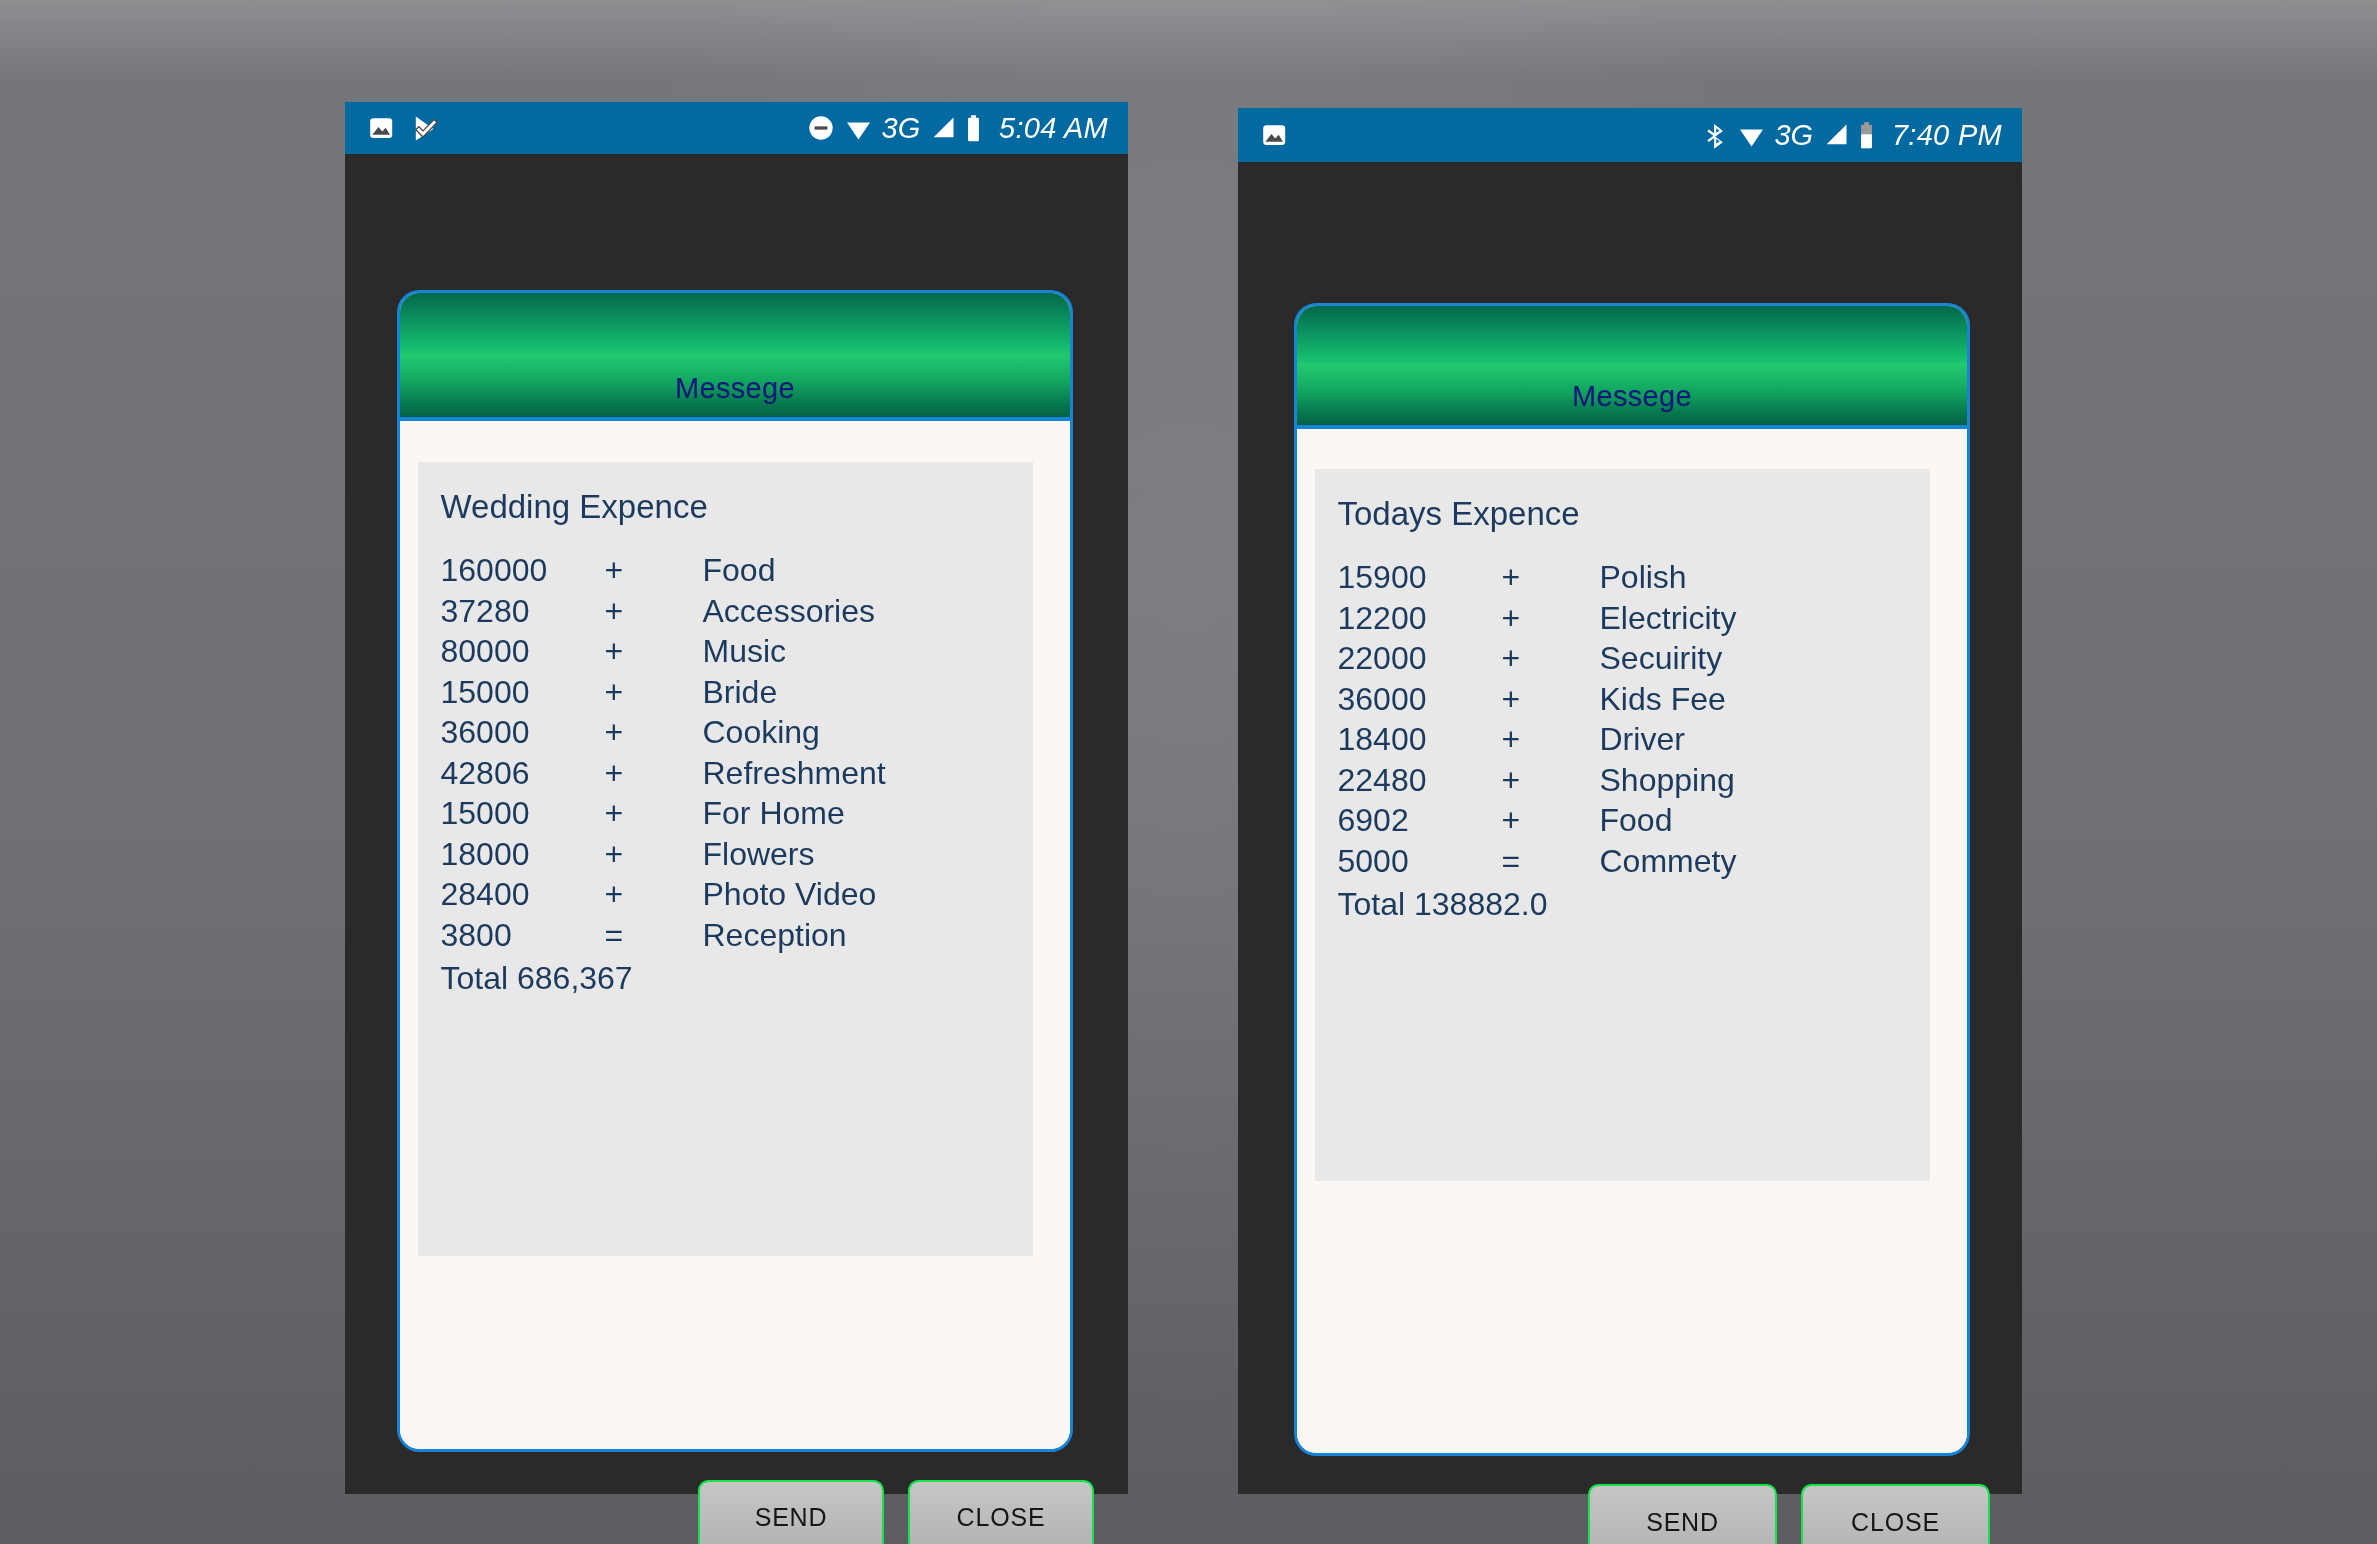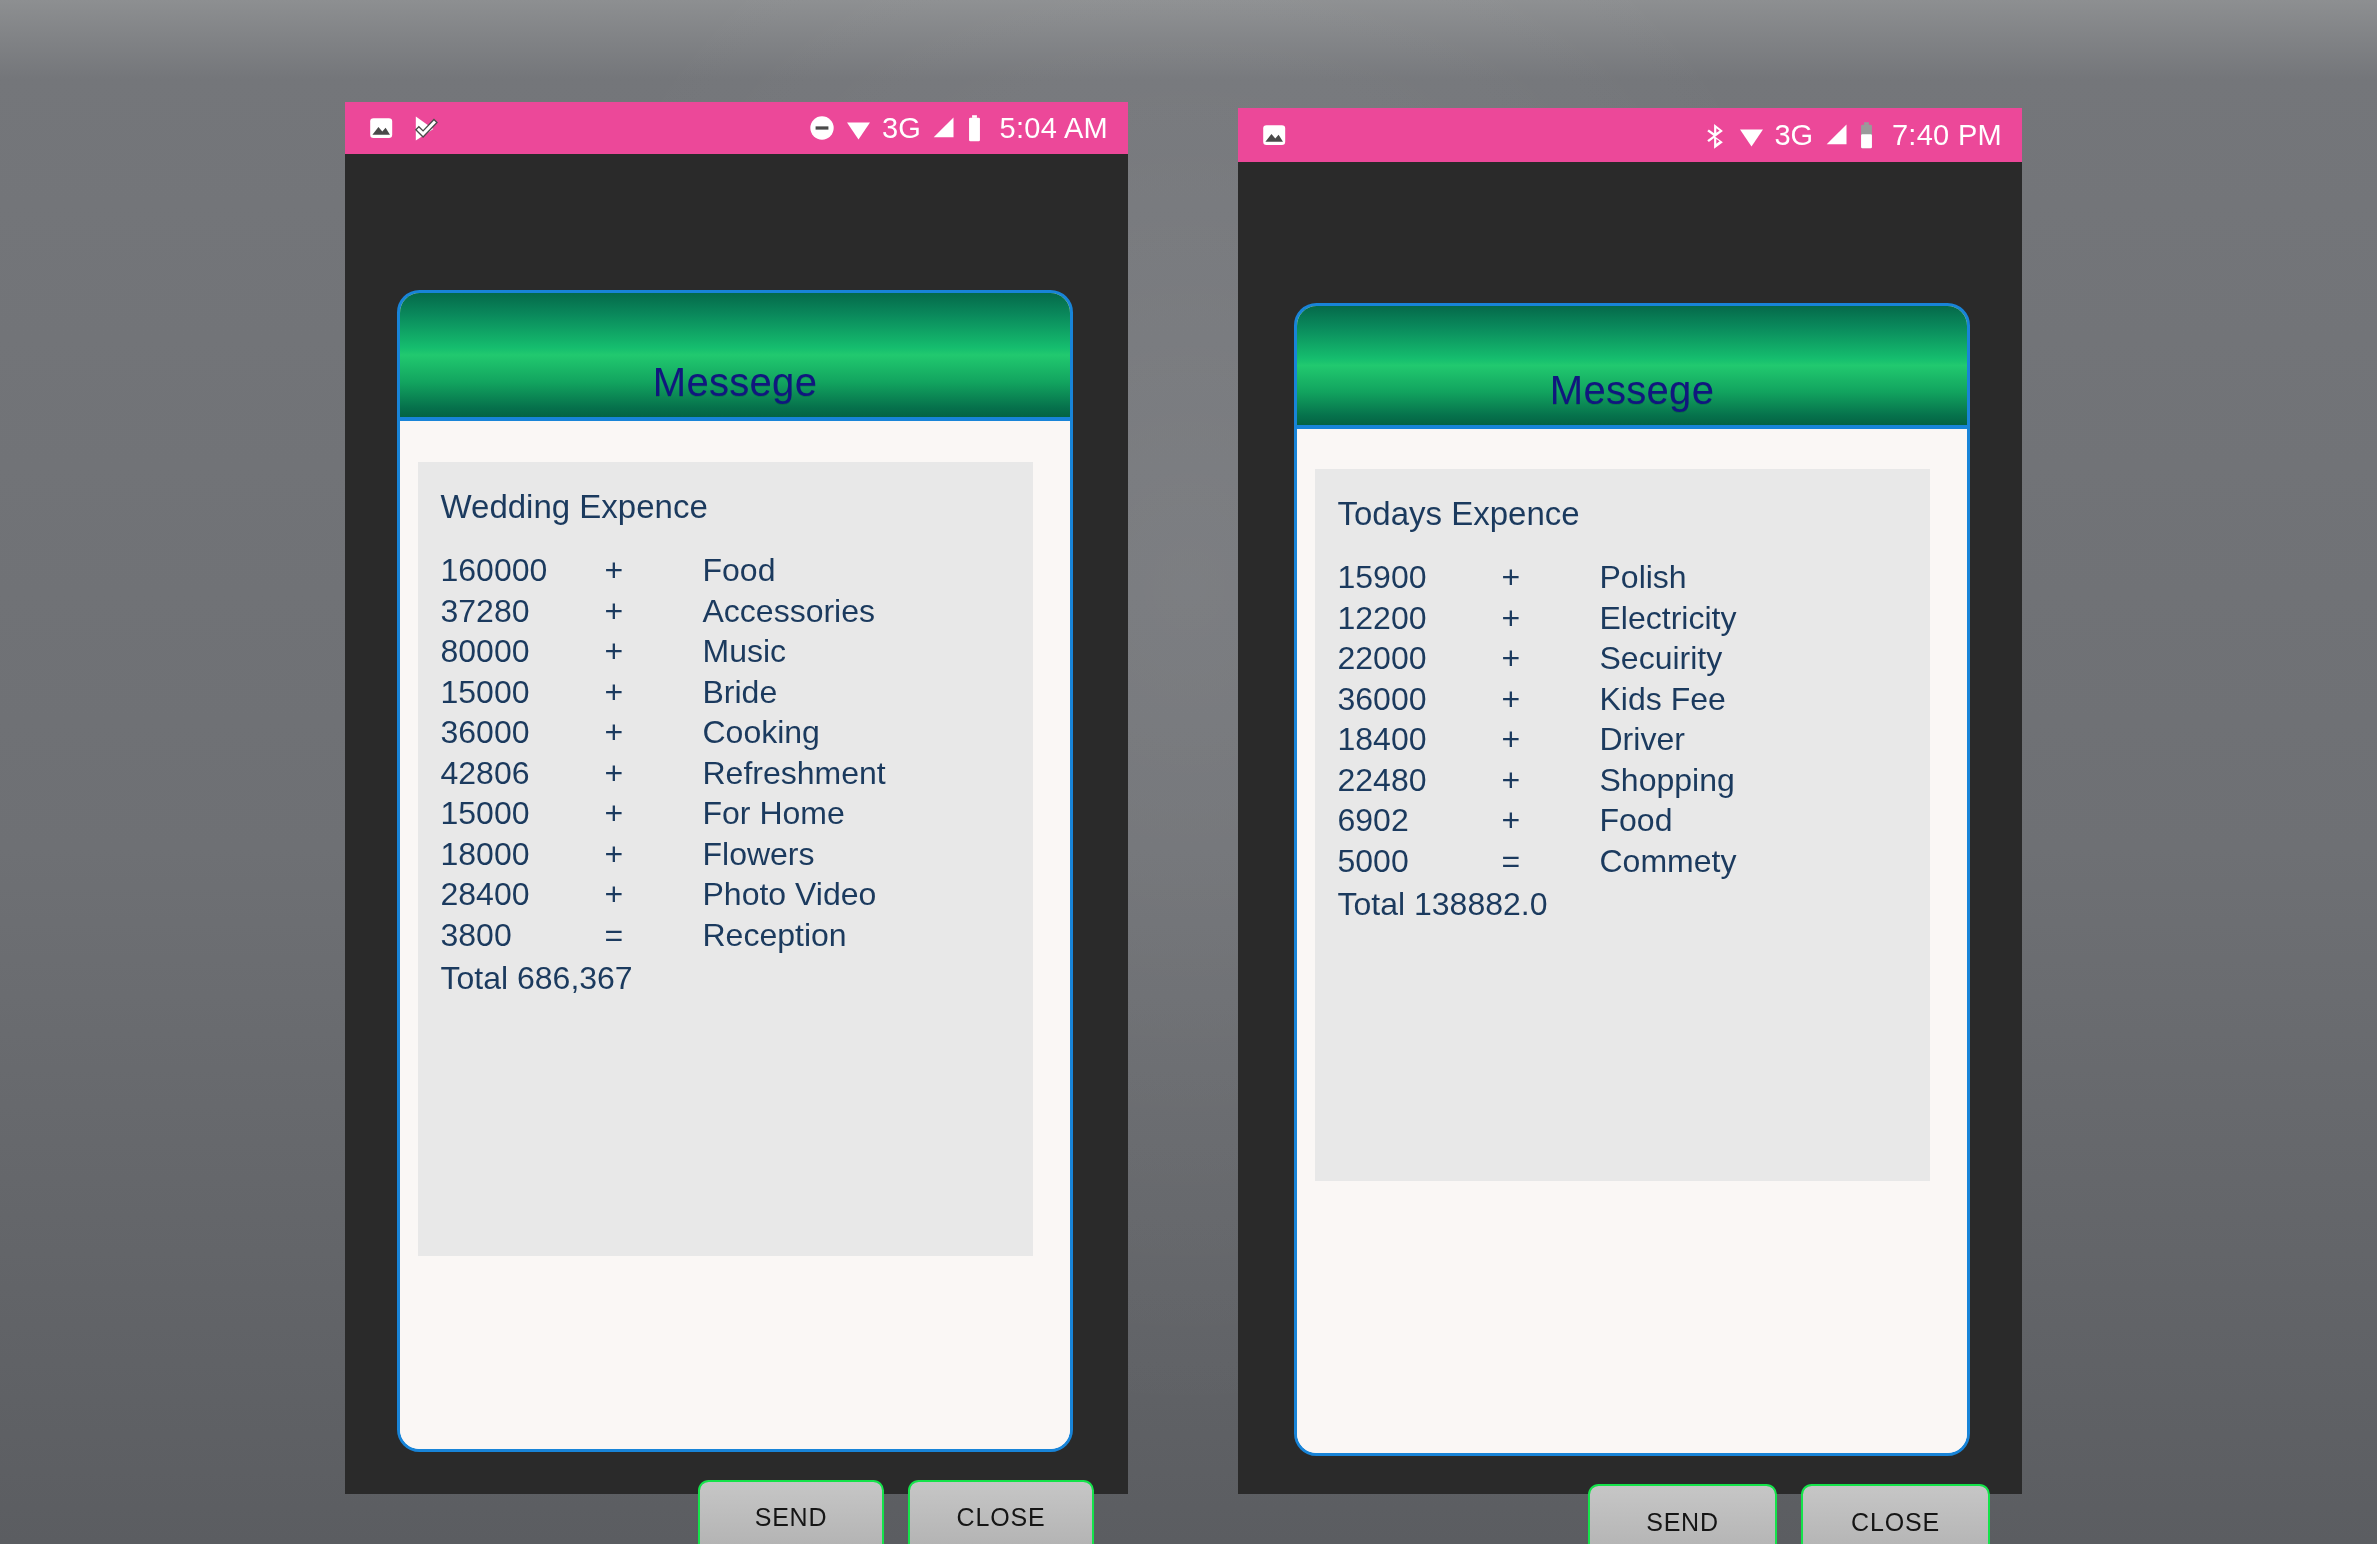--- a/index.html
+++ b/index.html
@@ -33,25 +33,26 @@
   .phone {
     position: absolute;
     background: #2a2a2a;
   }
 
   .phone.left  { left: 345px;  top: 102px; width: 783px; height: 1392px; }
   .phone.right { left: 1238px; top: 108px; width: 784px; height: 1386px; }
 
   .statusbar {
     height: 52px;
-    background: #ec4899;
+    background: #0369a1;
     display: flex;
     align-items: center;
     padding: 0 20px 0 22.5px;
     color: #ffffff;
+    font-style: italic;
   }
   .phone.right .statusbar { height: 54px; }
 
   .sb-left  { display: flex; align-items: center; gap: 17px; }
   .sb-right { display: flex; align-items: center; gap: 8.6px; margin-left: auto; }
 
   .sb-time {
     font-size: 29px;
     letter-spacing: 0.3px;
     margin-left: 8px;
@@ -86,21 +87,21 @@
     border-bottom: 4px solid #1884d8;
     display: flex;
     align-items: flex-end;
     justify-content: center;
     padding-bottom: 12px;
   }
   .phone.right .dialog-header { height: 123px; }
 
   .dialog-title {
     color: #10177e;
-    font-size: 40px;
+    font-size: 29px;
     font-weight: 400;
     letter-spacing: 0.3px;
     text-shadow: 0 0.7px 0 rgba(0,0,0,0.12);
   }
 
   .dialog-body {
     background: #faf7f5;
     padding: 41px 37px 0 18px;
     height: calc(100% - 128px);
   }

